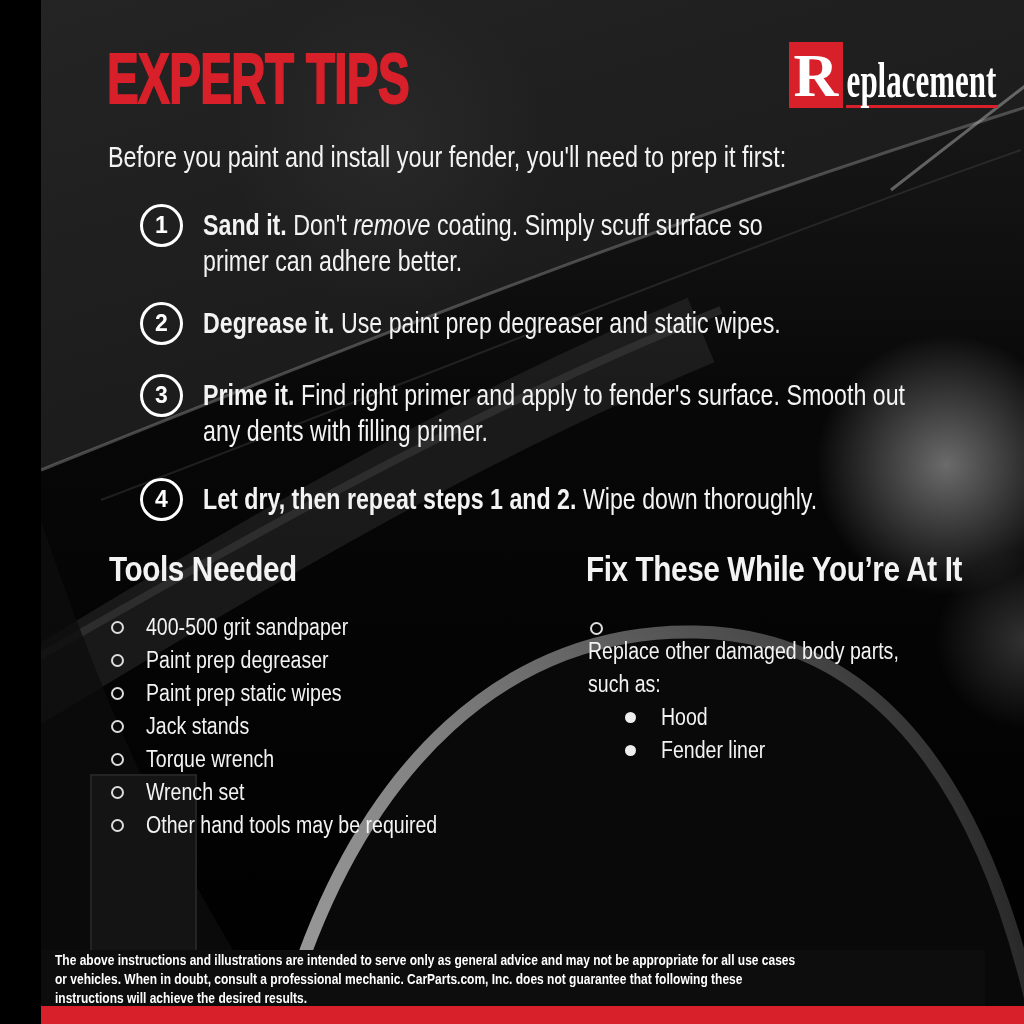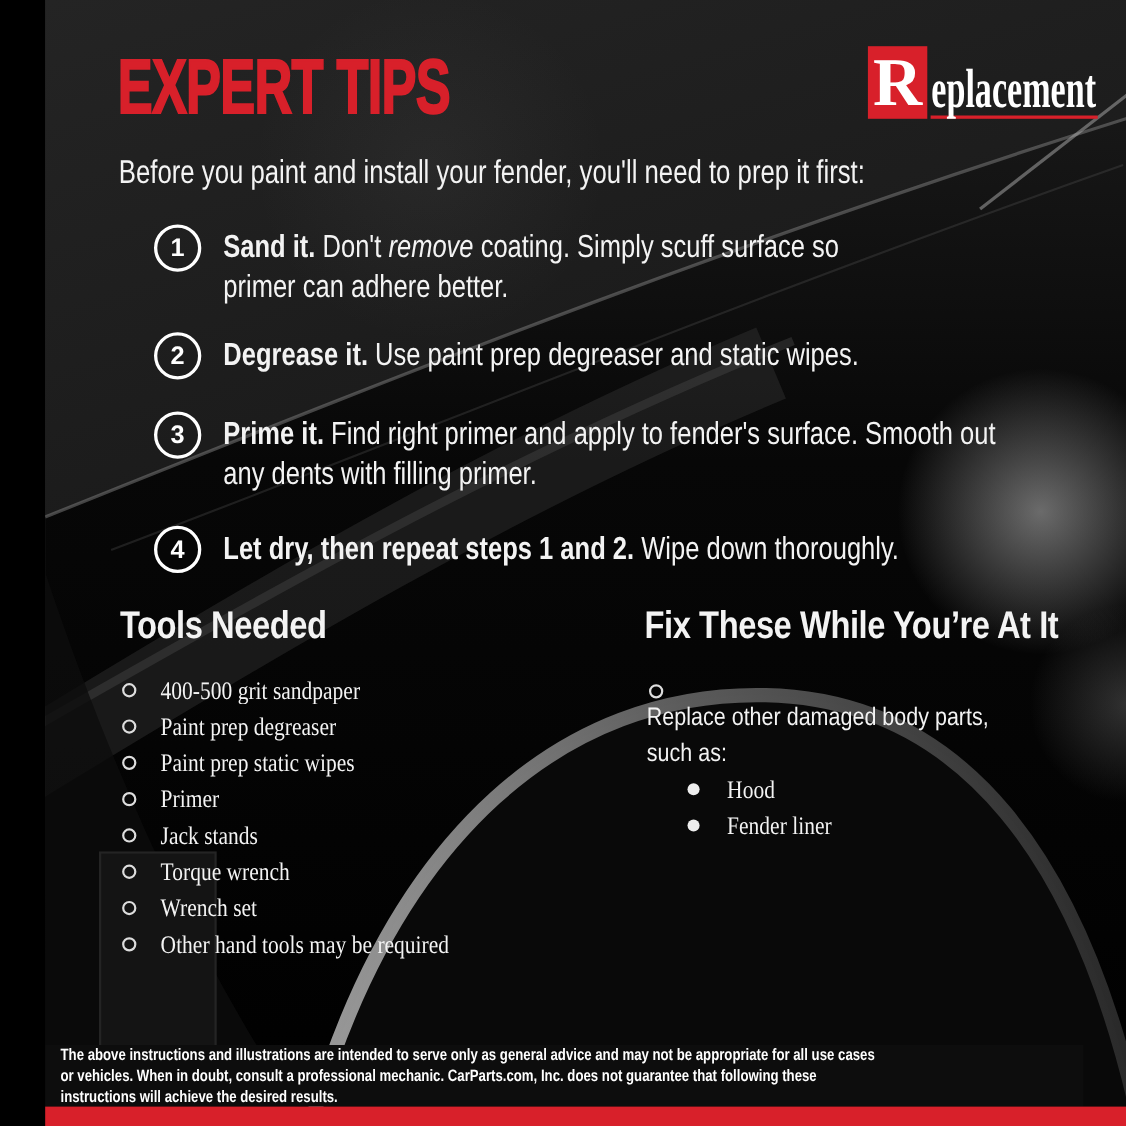--- a/index.html
+++ b/index.html
@@ -59,21 +59,21 @@
   .s4{top:481px}.s4 .step-body{white-space:nowrap}
 
   .col-head{
     position:absolute;font-size:35px;font-weight:700;letter-spacing:-.5px;
     white-space:nowrap;transform:scaleX(.85);transform-origin:0 0;
   }
   #tools-head{left:68px;top:549px;}
   #fix-head{left:545px;top:549px;}
 
   .tools{position:absolute;left:68px;top:611px;}
-  .row{display:flex;align-items:center;height:33px;font-family:Liberation Serif, serif;}
+  .row{display:flex;align-items:center;height:33px;}
   .bullet-o{
     flex:none;width:9px;height:9px;border:2.5px solid #ddd;border-radius:50%;
     margin-left:2px;margin-right:22px;
   }
   .bullet-f{
     flex:none;width:11px;height:11px;background:#eee;border-radius:50%;
     margin-right:25px;
   }
   .itxt{
     display:inline-block;font-size:23px;white-space:nowrap;
@@ -187,24 +187,20 @@
     <div class="row">
         <span class="bullet-o"></span>
         <span class="itxt">Paint prep degreaser</span>
       </div>
     <div class="row">
         <span class="bullet-o"></span>
         <span class="itxt">Paint prep static wipes</span>
       </div>
     <div class="row">
         <span class="bullet-o"></span>
-        <span class="itxt">Primer</span>
-      </div>
-    <div class="row">
-        <span class="bullet-o"></span>
         <span class="itxt">Jack stands</span>
       </div>
     <div class="row">
         <span class="bullet-o"></span>
         <span class="itxt">Torque wrench</span>
       </div>
     <div class="row">
         <span class="bullet-o"></span>
         <span class="itxt">Wrench set</span>
       </div>

